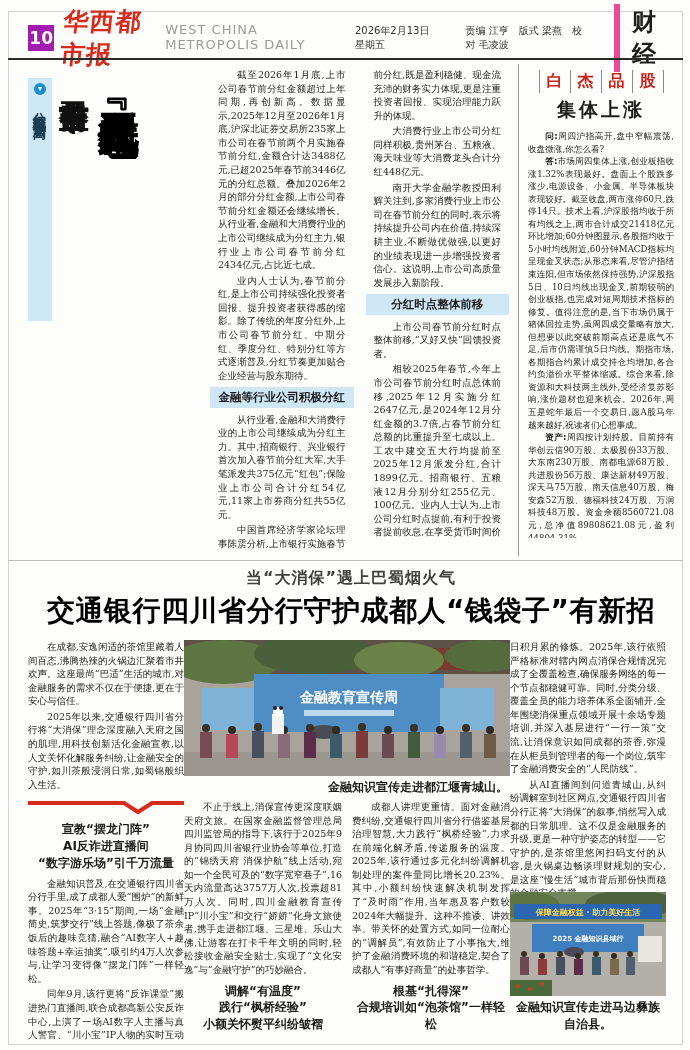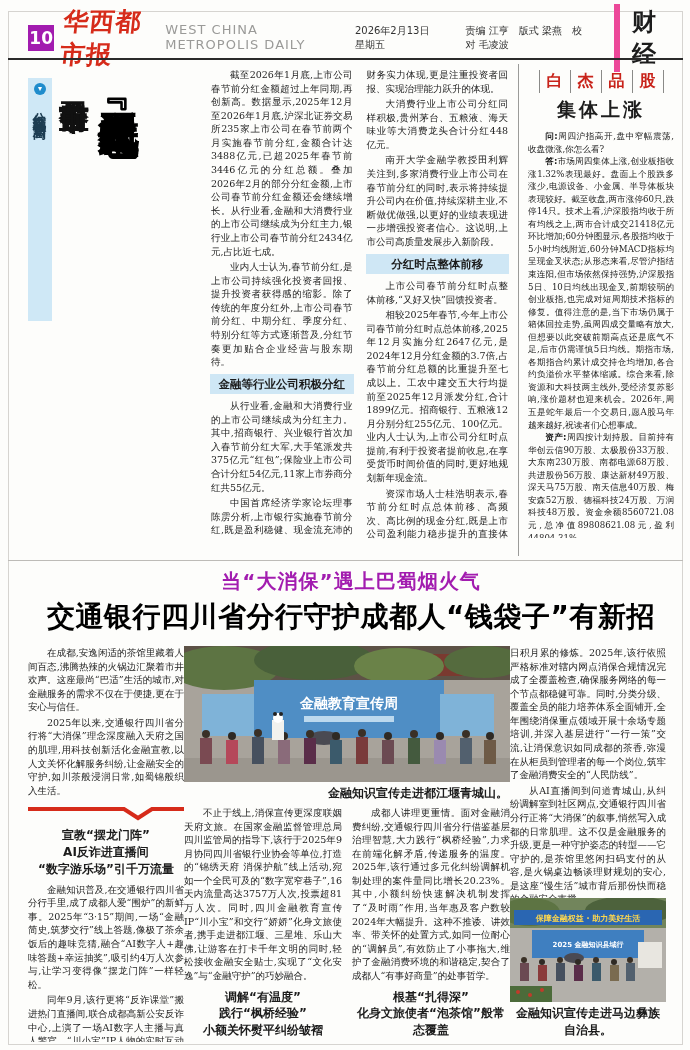--- a/index.html
+++ b/index.html
@@ -28,42 +28,42 @@
   .side-strip{width:24px;height:238px;background:#cfe8f6;display:flex;flex-direction:column;align-items:center;padding-top:5px;flex:none;}
   .strip-icon{width:12px;height:12px;border-radius:50%;background:#1f8ccc;color:#fff;font-size:8px;line-height:12px;text-align:center;margin-bottom:6px;flex:none;font-family:"DejaVu Sans",sans-serif;}
   .v-text{writing-mode:vertical-rl;text-orientation:upright;letter-spacing:2px;}
   .side-label{font-size:13.5px;font-weight:bold;color:#1d3d52;}
   .hl-med{writing-mode:vertical-rl;text-orientation:upright;font-size:30px;font-weight:900;line-height:1.1;
           font-family:"DejaVu Sans","Liberation Sans",sans-serif;color:#111;}
   .hl-big{writing-mode:vertical-rl;text-orientation:upright;font-size:41px;font-weight:900;line-height:1.05;
           font-family:"DejaVu Sans","Liberation Sans",sans-serif;color:#000;letter-spacing:1px;}
   .a1-body{flex:1;min-width:0;height:486px;column-count:2;column-gap:12px;font-size:9.5px;line-height:1.43;
            text-align:justify;overflow:hidden;padding-top:4px;}
-  .a1-body p{margin:0 1px 2px;text-indent:2em;}
+  .a1-body p{margin:0 8px 2px;text-indent:2em;}
   .a1-subhead{background:#cfe7f5;font-weight:bold;font-size:11.5px;text-align:center;padding:2px 1px;margin:5px 0;
               font-family:"DejaVu Sans","Liberation Sans",sans-serif;break-inside:avoid;}
 
   
   .stock-col{width:146px;flex:none;border-left:1px solid #9b9b99;margin-left:9px;padding:4px 0 0 9px;}
   .stock-masthead{display:flex;justify-content:center;margin:2px 0 4px;}
   .stock-masthead span{color:#c8231a;font-weight:900;font-size:16px;padding:1px 7px;border-left:1px solid #8a8a88;
                        font-family:"DejaVu Sans","Liberation Sans",sans-serif;}
   .stock-masthead span:last-child{border-right:1px solid #8a8a88;}
   .stock-title{font-size:19px;font-weight:900;text-align:center;margin:4px 0 7px;letter-spacing:3px;
                font-family:"DejaVu Sans","Liberation Sans",sans-serif;}
   .stock-body{font-size:8.6px;line-height:1.46;text-align:justify;height:408px;overflow:hidden;}
   .stock-body p{margin:0;text-indent:2em;}
   .stock-body .lbl{font-weight:bold;font-family:"DejaVu Sans","Liberation Sans",sans-serif;}
 
   .section-divider{position:absolute;left:8px;right:7px;top:560px;border-top:1px solid #bdbbb7;}
 
   
   .article2{position:absolute;left:28px;right:16px;top:566px;bottom:8px;overflow:hidden;}
-  .kicker{text-align:center;font-size:20px;font-weight:bold;letter-spacing:1px;margin:2px 0 3px;
-          font-family:"DejaVu Sans","Liberation Sans",sans-serif;color:#a21caf;}
+  .kicker{text-align:center;font-size:16px;font-weight:bold;letter-spacing:1px;margin:2px 0 3px;
+          font-family:"DejaVu Sans","Liberation Sans",sans-serif;color:#404040;}
   .a2-headline{text-align:center;font-size:28px;font-weight:900;letter-spacing:0.5px;margin:0 0 10px;
                font-family:"DejaVu Sans","Liberation Sans",sans-serif;color:#000;}
   .a2-cols{display:flex;height:404px;overflow:hidden;}
   .a2-col{font-size:9.5px;line-height:1.43;text-align:justify;}
   .a2-col p{margin:0 0 2px;text-indent:2em;}
   .a2-col1{width:156px;flex:none;overflow:hidden;}
   .a2-mid{width:326px;flex:none;}
   .a2-col4{width:156px;flex:none;}
   .a2-subhead{font-weight:bold;font-size:12px;text-align:center;margin:6px 0 5px;line-height:1.4;
               font-family:"DejaVu Sans","Liberation Sans",sans-serif;break-inside:avoid;}
@@ -211,21 +211,21 @@
         <div class="a2-col mid-text">
           <p>不止于线上,消保宣传更深度联姻天府文旅。在国家金融监督管理总局四川监管局的指导下,该行于2025年9月协同四川省银行业协会等单位,打造的“锦绣天府 消保护航”线上活动,宛如一个全民可及的“数字宽窄巷子”,16天内流量高达3757万人次,投票超81万人次。同时,四川金融教育宣传IP“川小宝”和交行“娇娇”化身文旅使者,携手走进都江堰、三星堆、乐山大佛,让游客在打卡千年文明的同时,轻松接收金融安全贴士,实现了“文化安逸”与“金融守护”的巧妙融合。</p>
           <div class="a2-subhead">
             <span style="display:block">调解“有温度”</span>
             <span style="display:block">践行“枫桥经验”</span>
             <span style="display:block">小额关怀熨平纠纷皱褶</span>
           </div>
           <p>成都人讲理更重情。面对金融消费纠纷,交通银行四川省分行借鉴基层治理智慧,大力践行“枫桥经验”,力求在前端化解矛盾,传递服务的温度。2025年,该行通过多元化纠纷调解机制处理的案件量同比增长20.23%。其中,小额纠纷快速解决机制发挥了“及时雨”作用,当年惠及客户数较2024年大幅提升。这种不推诿、讲效率、带关怀的处置方式,如同一位耐心的“调解员”,有效防止了小事拖大,维护了金融消费环境的和谐稳定,契合了成都人“有事好商量”的处事哲学。</p>
           <div class="a2-subhead">
             <span style="display:block">根基“扎得深”</span>
-            <span style="display:block">化身文旅使者“泡茶馆”般常态覆盖</span>
+            <span style="display:block">合规培训如“泡茶馆”一样轻松</span>
           </div>
 
         </div>
       </div>
 
       <div class="a2-col a2-col4">
         <div class="col4-text">
           <p style="text-indent:0">日积月累的修炼。2025年,该行依照严格标准对辖内网点消保合规情况完成了全覆盖检查,确保服务网络的每一个节点都稳健可靠。同时,分类分级、覆盖全员的能力培养体系全面铺开,全年围绕消保重点领域开展十余场专题培训,并深入基层进行“一行一策”交流,让消保意识如同成都的茶香,弥漫在从柜员到管理者的每一个岗位,筑牢了金融消费安全的“人民防线”。</p>
           <p>从AI直播间到问道青城山,从纠纷调解室到社区网点,交通银行四川省分行正将“大消保”的叙事,悄然写入成都的日常肌理。这不仅是金融服务的升级,更是一种守护姿态的转型——它守护的,是茶馆里悠闲扫码支付的从容,是火锅桌边畅谈理财规划的安心,是这座“慢生活”城市背后那份快而稳的金融安全支撑。</p>
 

